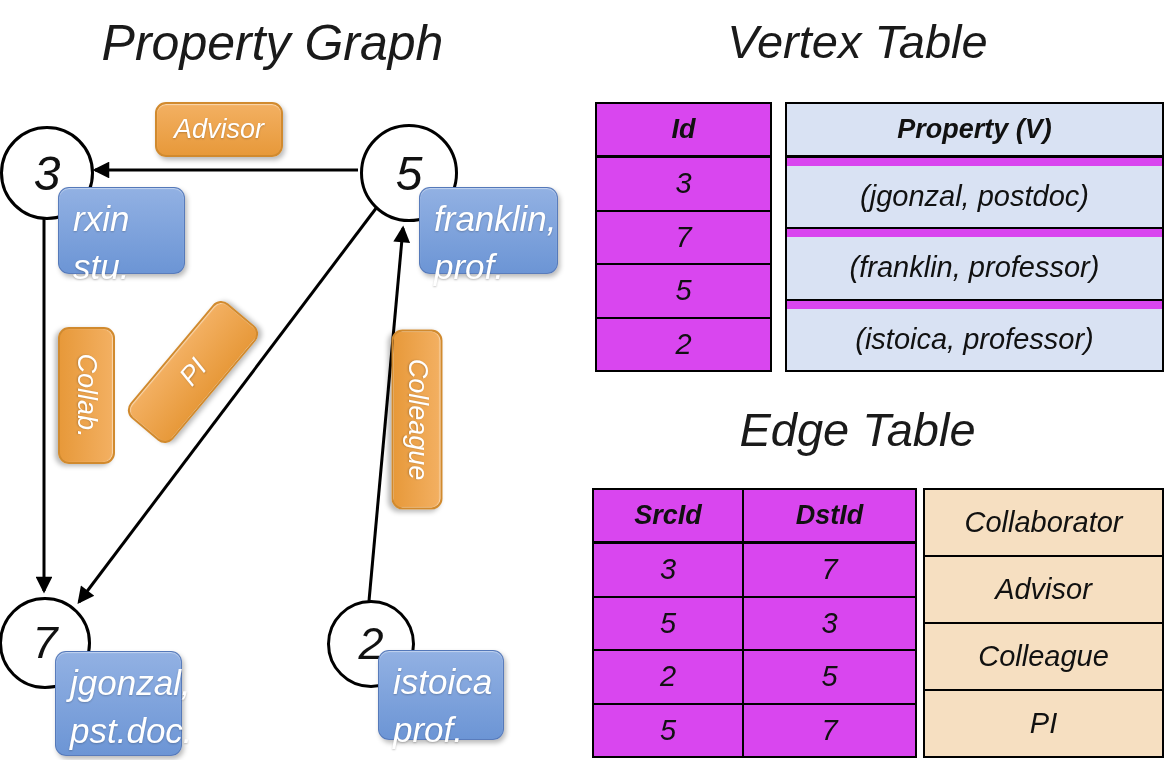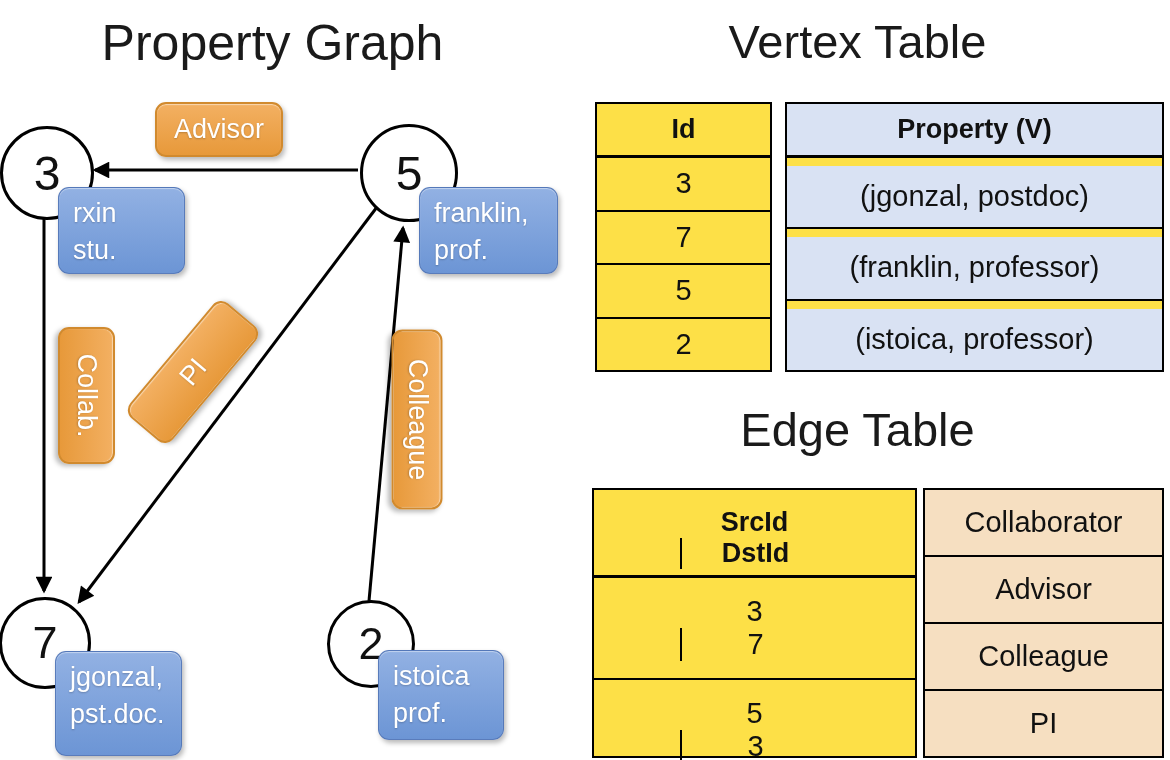--- a/index.html
+++ b/index.html
@@ -1,64 +1,64 @@
 <!DOCTYPE html>
 <html><head>
 <meta charset="utf-8">
 <style>
   html,body{margin:0;padding:0;background:#fff;}
   #stage{
     position:relative;width:1170px;height:760px;background:#fff;overflow:hidden;
-    font-family:"Liberation Sans","DejaVu Sans",sans-serif;color:#111;
+    font-family:"Liberation Sans","DejaVu Sans",sans-serif;color:#111;font-style:italic;
   }
   .big-title{
     position:absolute;text-align:center;font-size:50px;font-weight:300;
     letter-spacing:0px;color:#1a1a1a;white-space:nowrap;
   }
   
   #edge-svg{position:absolute;left:0;top:0;width:1170px;height:760px;z-index:1;}
   .vertex{
     position:absolute;background:#fff;border:3px solid #000;border-radius:50%;
     display:flex;align-items:center;justify-content:center;z-index:2;
     font-weight:300;color:#111;
   }
   .vlabel{
-    position:absolute;z-index:3;border-radius:11px;color:#fff;font-size:27px;line-height:1.38;
+    position:absolute;z-index:3;border-radius:11px;color:#fff;font-size:35px;line-height:1.38;
     background:linear-gradient(#92b1e3,#6c95d5);
     border:1px solid rgba(80,115,180,.85);
     box-shadow:2px 3px 5px rgba(0,0,0,.28), inset 0 1px 1px rgba(255,255,255,.45);
     padding:7px 6px 0 14px;text-shadow:0 1px 2px rgba(0,0,0,.22);
   }
   .vlabel span{display:block;}
   .elabel{
     position:absolute;z-index:3;border-radius:11px;color:#fff;font-size:27px;
     background:linear-gradient(#f3b062,#e7993a);
     border:2px solid #d18a2e;
     box-shadow:2px 3px 5px rgba(0,0,0,.28), inset 0 1px 1px rgba(255,255,255,.5);
     display:flex;align-items:center;justify-content:center;
     text-shadow:0 1px 2px rgba(0,0,0,.22);box-sizing:border-box;
   }
   
   .subtable{
     position:absolute;border:2px solid #000;box-sizing:border-box;
-    display:flex;flex-direction:column;background:#fde047;z-index:2;
+    display:flex;flex-direction:column;background:#d946ef;z-index:2;
   }
   .subtable .hrow{
     height:51px;flex:0 0 51px;border-bottom:3px solid #000;
     display:flex;align-items:center;justify-content:center;
     font-weight:bold;font-size:27px;
   }
   .subtable .trow{
     flex:1;border-bottom:2px solid #000;
     display:flex;align-items:center;justify-content:center;font-size:29px;
   }
   .subtable .trow:last-child{border-bottom:none;}
   .blue-col{background:#d9e2f3;}
   .tan-col{background:#f6dfc1;}
-  .split .hrow,.split .trow{justify-content:flex-start;padding:17px;flex-direction:column;}
+  .split .hrow,.split .trow{justify-content:flex-start;padding:0;}
   .split .cell{
     width:148px;height:100%;display:flex;align-items:center;justify-content:center;
   }
   .split .cell.c2{flex:1;border-left:2px solid #000;}
 </style>
 </head>
 <body>
 
 <div id="stage">
 

